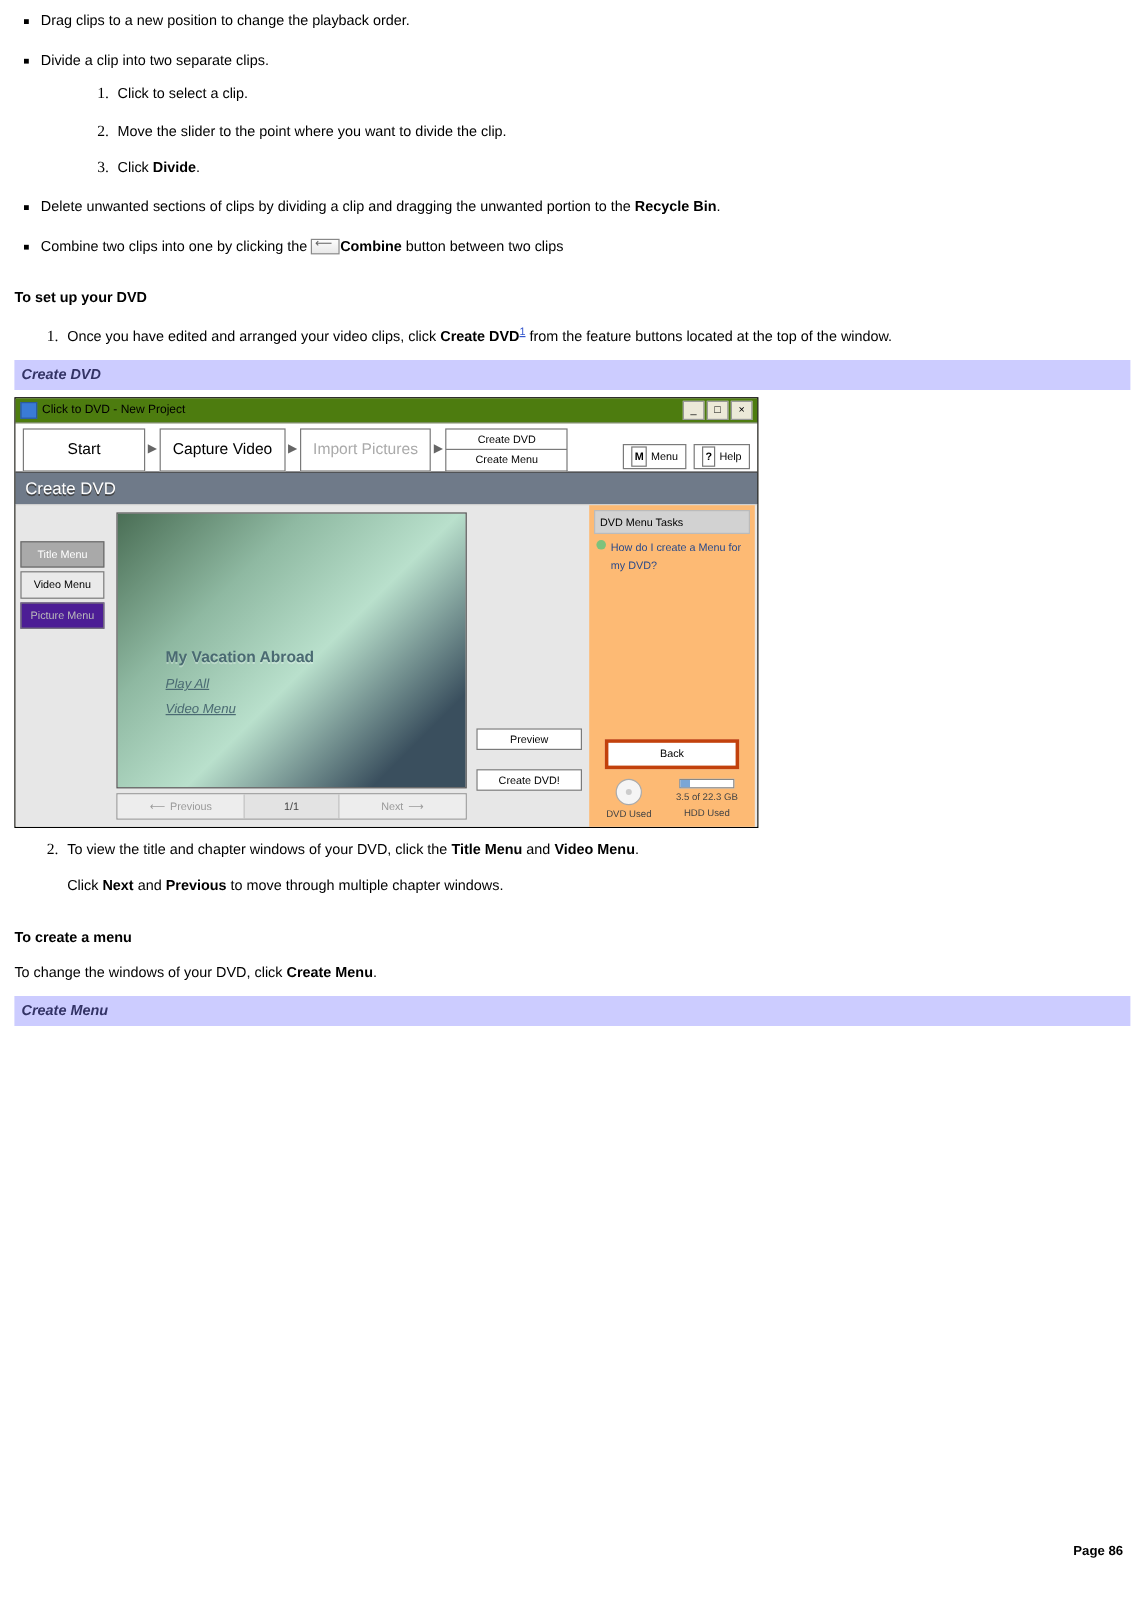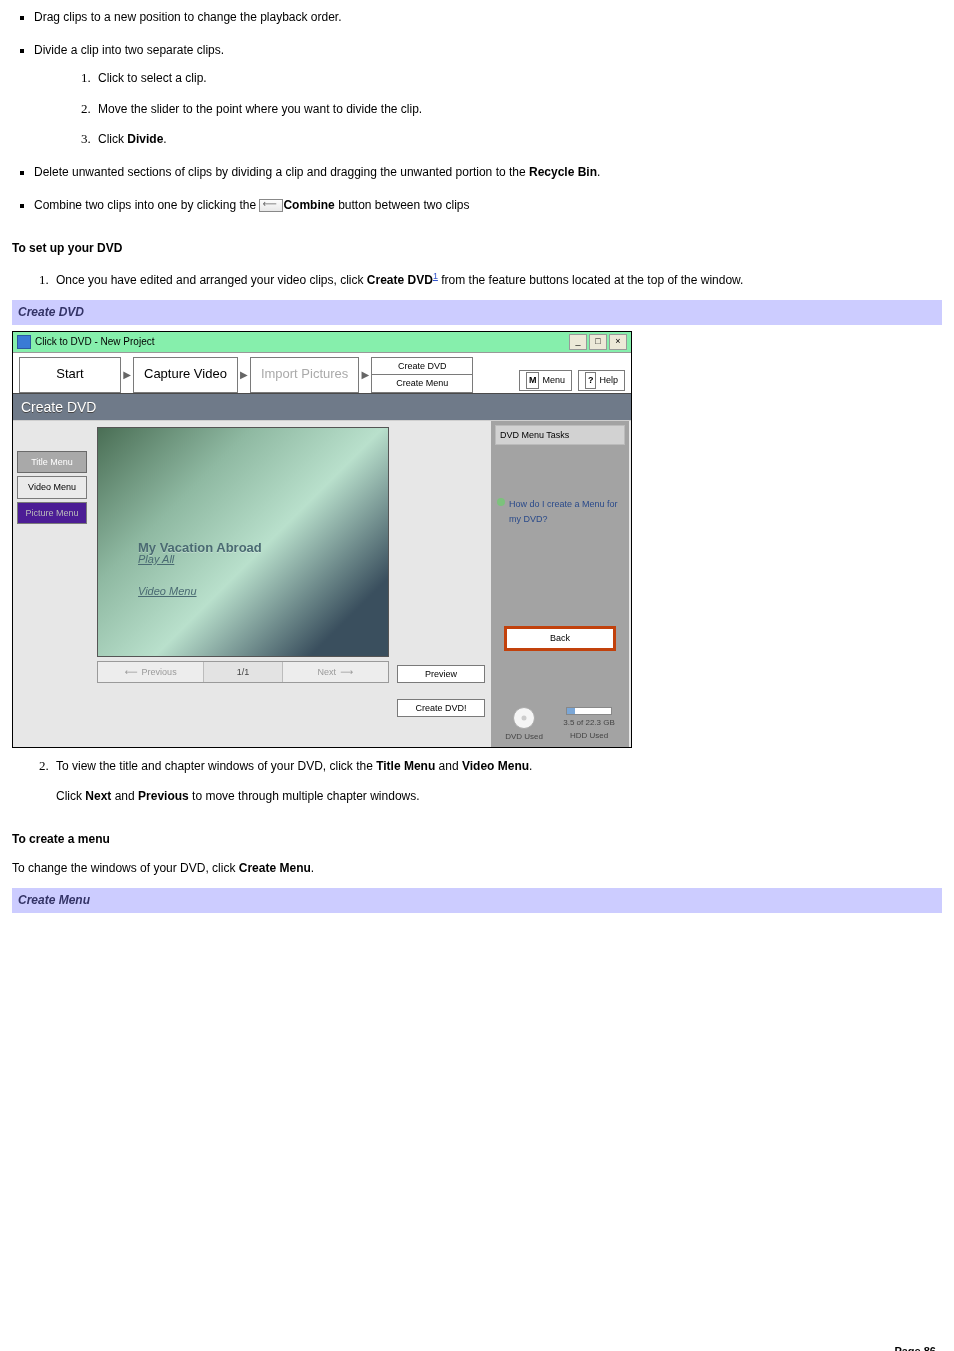--- a/index.html
+++ b/index.html
@@ -54,21 +54,21 @@
   .shot-wrap { margin: 4px 0; }
   .shot {
     width: 618px;
     border: 1px solid #000;
     font-family: Tahoma, Arial, sans-serif;
     font-size: 10px;
     color: #000;
     background: #ece9d8;
   }
   .titlebar {
-    background: #86efac;
+    background: #4d7c0f;
     border-bottom: 1px solid #999;
     display: flex;
     justify-content: space-between;
     align-items: center;
     padding: 2px 4px;
   }
   .titlebar .left { display:flex; align-items:center; gap:4px; }
   .tb-icon { width:12px; height:12px; background:#3a7bd5; border:1px solid #2a5aa0; display:inline-block; }
   .win-btns { display:flex; gap:2px; }
   .win-btn { width:16px; height:14px; background:#ece9d8; border:1px solid #999; font-size:9px; text-align:center; line-height:12px; }
@@ -148,21 +148,21 @@
     background: linear-gradient(135deg,#4a6e55 0%, #8fb9a2 30%, #b9e0cc 55%, #3a4f5e 85%);
     position:relative;
     border:1px solid #555;
   }
   .preview-img .ov-title {
     position:absolute; left:40px; top:110px;
     color:#4a6a72; font-size:13px; font-weight:bold;
     text-shadow: 0 1px 0 rgba(255,255,255,.3);
   }
   .preview-img .ov-sub1 {
-    position:absolute; left:40px; top:123px;
+    position:absolute; left:40px; top:134px;
     color:#4a6a72; font-size:11px; font-style:italic; text-decoration:underline;
   }
   .preview-img .ov-sub2 {
     position:absolute; left:40px; top:155px;
     color:#4a6a72; font-size:11px; font-style:italic; text-decoration:underline;
   }
   .pager {
     margin-top:4px;
     display:flex;
     width:290px;
@@ -182,24 +182,23 @@
   .pager .pg-btn:last-child { border-right:none; }
   .pager .pg-mid { flex:0.7; color:#444; background:#e3e3e3; }
   .side-btns {
     display:flex; flex-direction:column; gap:16px;
     justify-content:flex-end;
     padding:6px 6px 30px 2px;
   }
   .side-btns .mini-btn { min-width:74px; justify-content:center; }
   .right-panel {
     width:130px;
-    background:#a3a3a3;
+    background:#fdba74;
     display:flex; flex-direction:column;
     padding:4px;
-    gap:48px;
   }
   .tasks-head {
     background:#d2d2d2;
     padding:2px 4px;
     font-size:9px;
     border:1px solid #bbb;
   }
   .task-link {
     font-size:9px;
     color:#2a4a8a;

